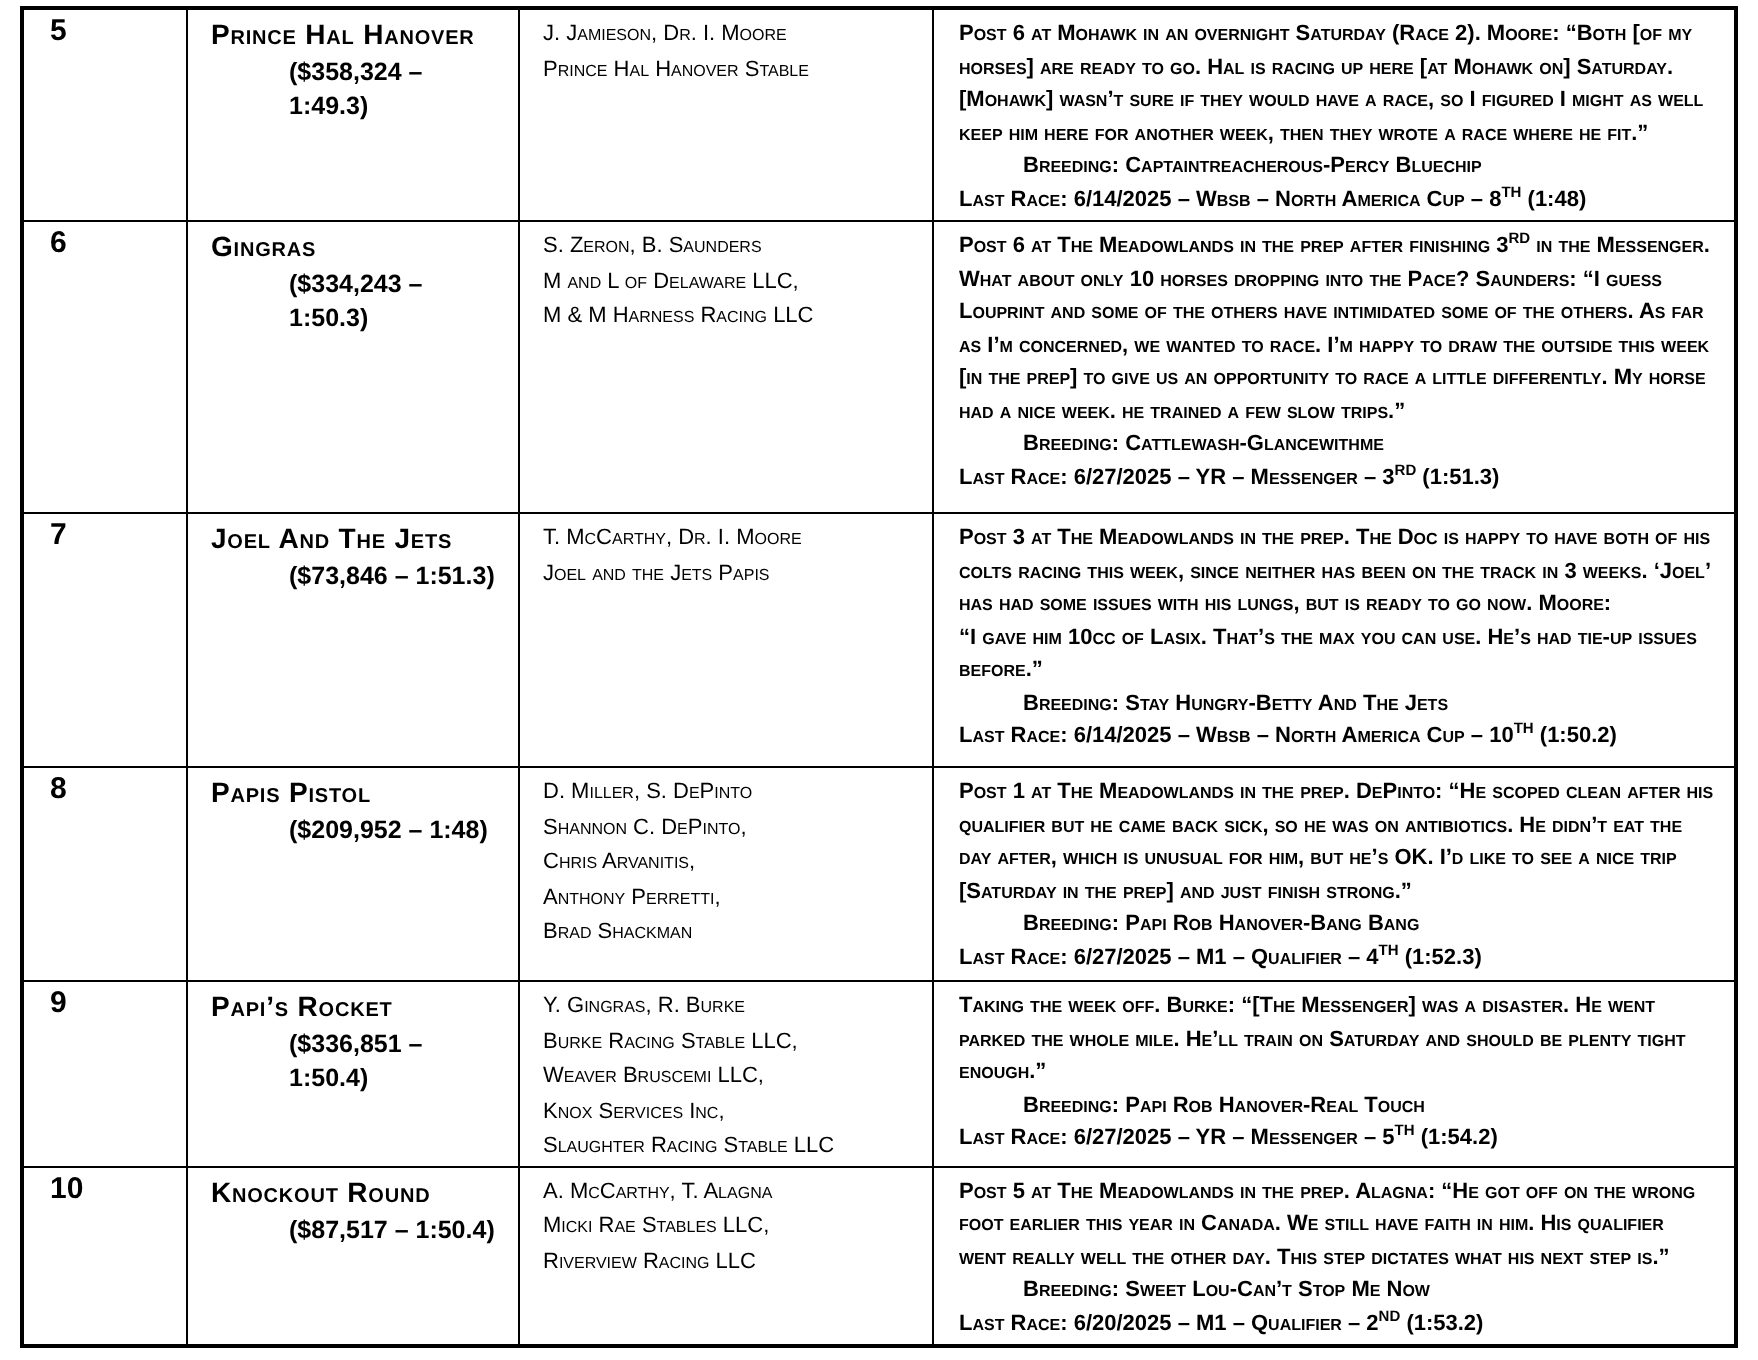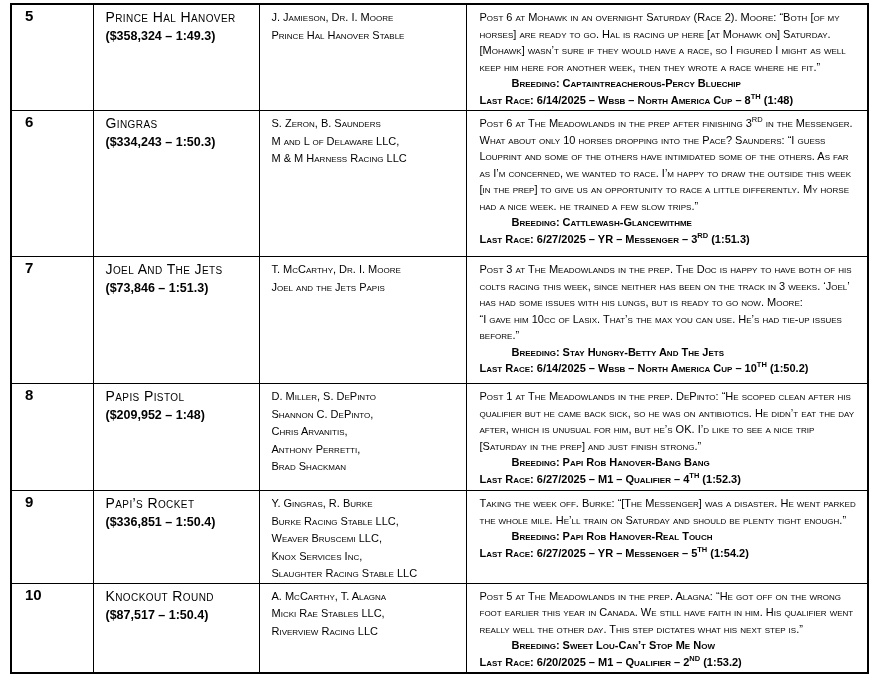--- a/index.html
+++ b/index.html
@@ -39,46 +39,47 @@
 
   td.c-num {
     font-weight: bold;
     font-size: 15px;
     padding: 2px 4px 0 13px;
   }
   td.c-name {
     padding: 3px 6px 0 12px;
   }
   .horse-name {
-    font-weight: normal;
+    font-weight: bold;
     font-variant: small-caps;
     font-size: 14px;
     letter-spacing: 0.4px;
     line-height: 18px;
   }
   .horse-stats {
     font-weight: bold;
     font-size: 12.5px;
     line-height: 17px;
     margin-top: 2px;
+    margin-left: 39px;
   }
   td.c-conn {
     font-variant: small-caps;
     font-size: 11px;
     line-height: 17.5px;
     padding: 4px 6px 0 12px;
     margin-top: 27px;
   }
   td.c-comm {
     font-variant: small-caps;
     font-size: 11px;
     line-height: 16.5px;
     padding: 4px 9px 2px 13px;
   }
-  .comment { font-weight: normal; }
+  .comment { font-weight: bold; }
   .breeding { font-weight: bold; padding-left: 32px; }
   .lastrace { font-weight: bold; }
   sup.ord {
     font-size: 7.5px;
     line-height: 0;
     vertical-align: super;
     letter-spacing: 0;
   }
 </style>
 </head>

